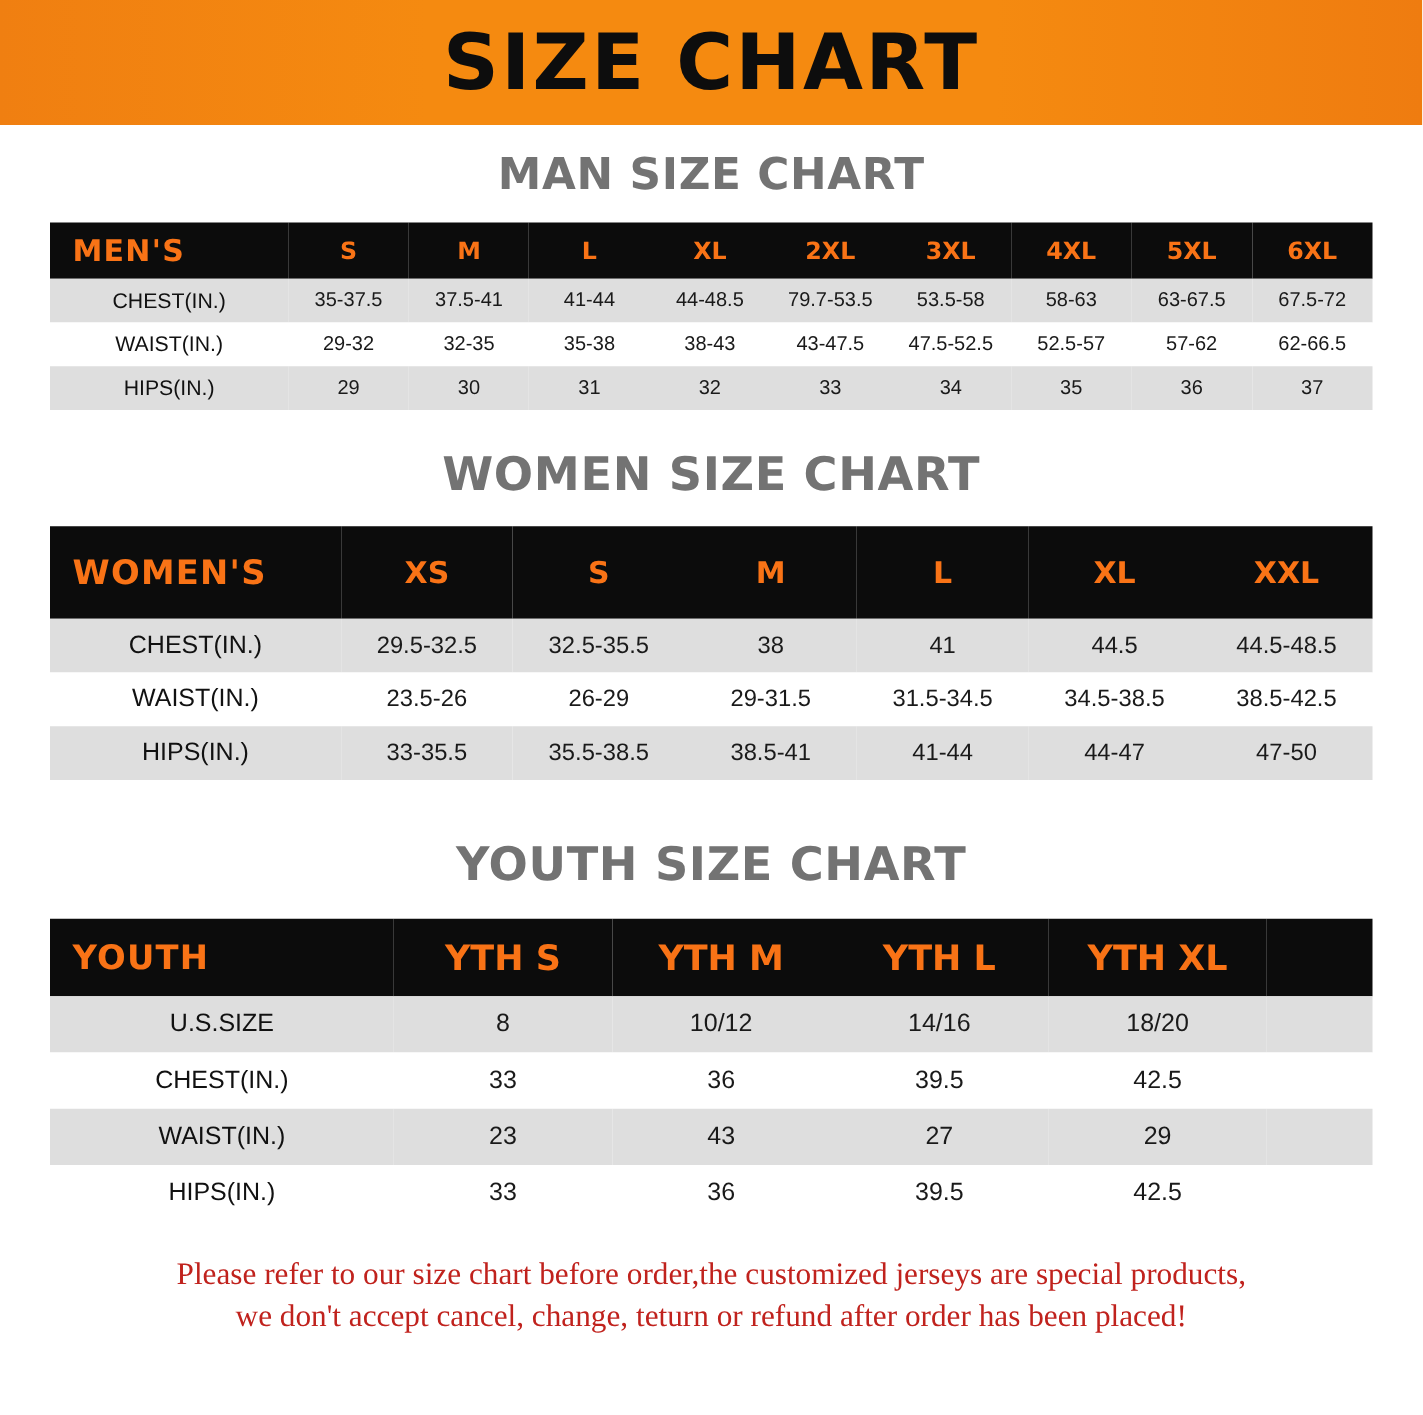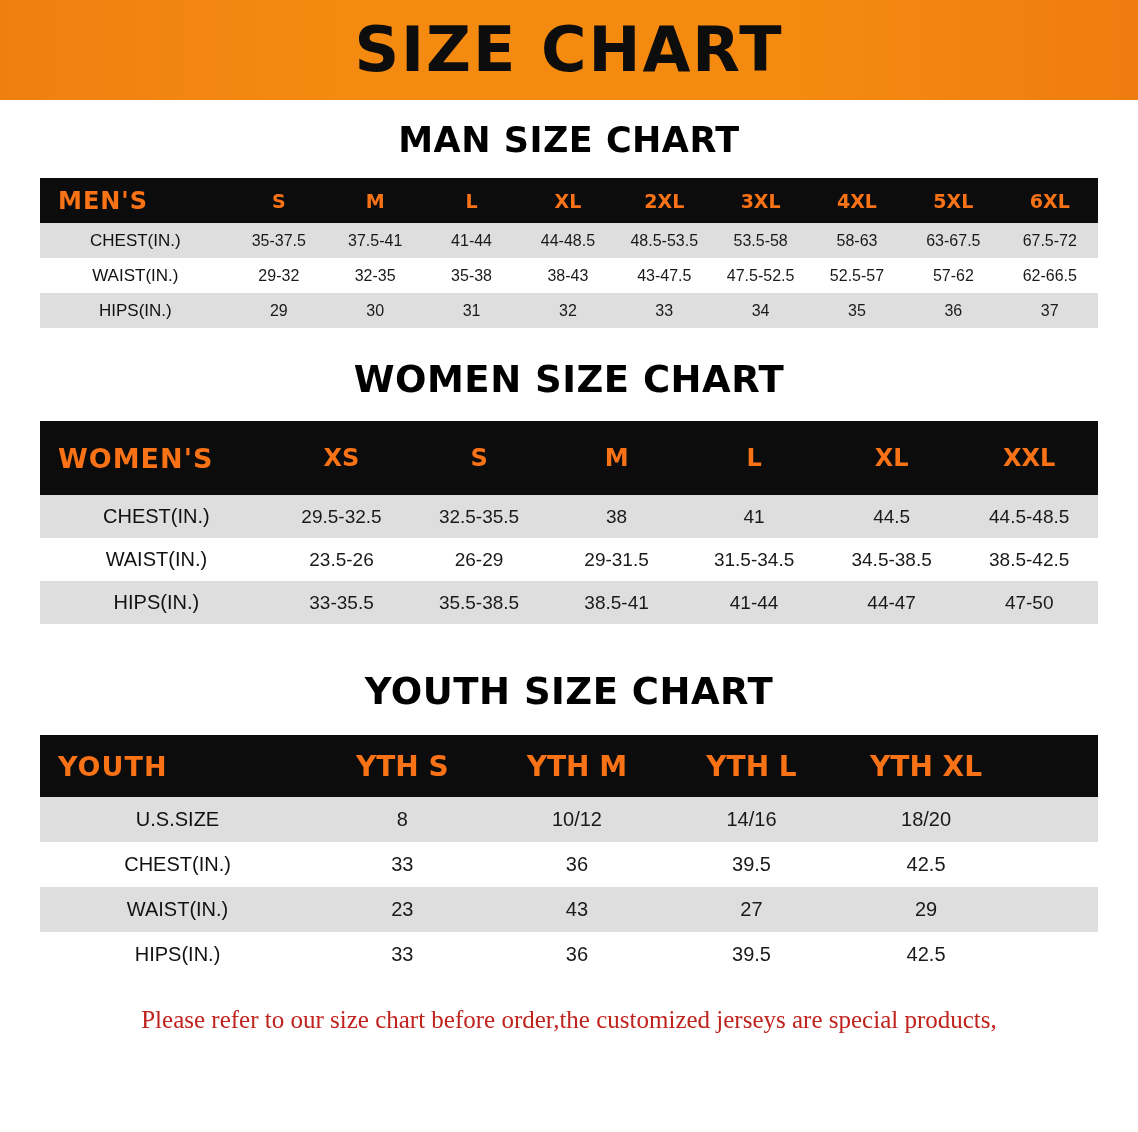--- a/index.html
+++ b/index.html
@@ -33,21 +33,21 @@
     color: #0d0d0d;
     line-height: 1;
     text-align: right;
   }
 
   
   .section-title {
     text-align: center;
     font-family: "DejaVu Sans", sans-serif;
     font-weight: 700;
-    color: #000000;
+    color: #737373;
     letter-spacing: 0.5px;
   }
   .t-man    { font-size: 35px; margin-top: 20px; margin-bottom: 18px; }
   .t-women  { font-size: 37px; margin-top: 30px; margin-bottom: 20px; }
   .t-youth  { font-size: 37px; margin-top: 46px; margin-bottom: 22px; }
 
   
   .tbl-wrap { padding: 0 40px; }
   table {
     width: 100%;
@@ -133,21 +133,21 @@
           <th style="width:9.1%">6XL</th>
         </tr>
       </thead>
       <tbody>
         <tr class="shade">
           <td class="firstcol">CHEST(IN.)</td>
           <td>35-37.5</td>
           <td>37.5-41</td>
           <td>41-44</td>
           <td>44-48.5</td>
-          <td>48.5-53.5</td>
+          <td>79.7-53.5</td>
           <td>53.5-58</td>
           <td>58-63</td>
           <td>63-67.5</td>
           <td>67.5-72</td>
         </tr>
         <tr class="plain">
           <td class="firstcol">WAIST(IN.)</td>
           <td>29-32</td>
           <td>32-35</td>
           <td>35-38</td>
@@ -265,15 +265,16 @@
           <td>39.5</td>
           <td>42.5</td>
           <td></td>
         </tr>
       </tbody>
     </table>
   </div>
 
   <div class="note">
     <div>Please refer to our size chart before order,the customized jerseys are special products,</div>
+    <div>we don't accept cancel, change, teturn or refund after order has been placed!</div>
   </div>
 
 </div>
 
 </body></html>

